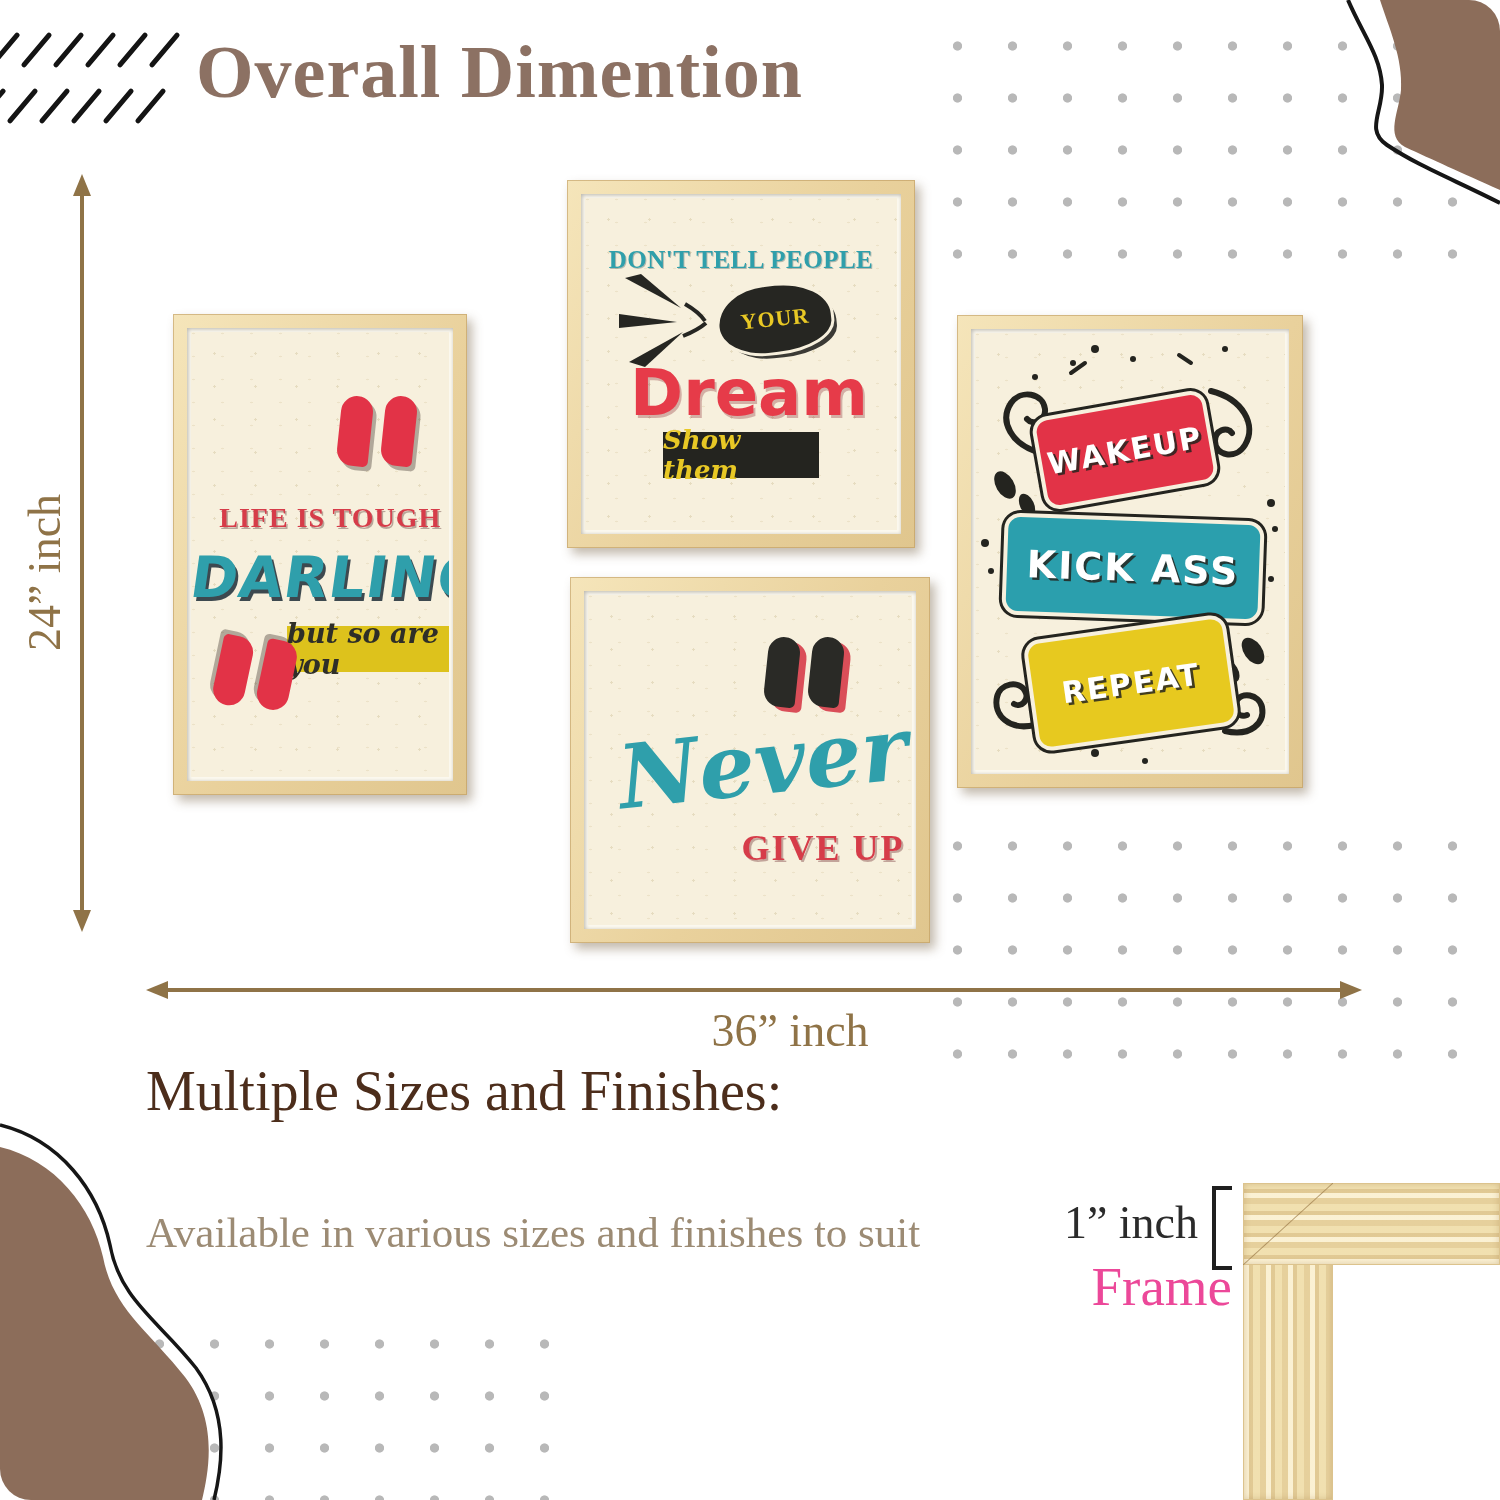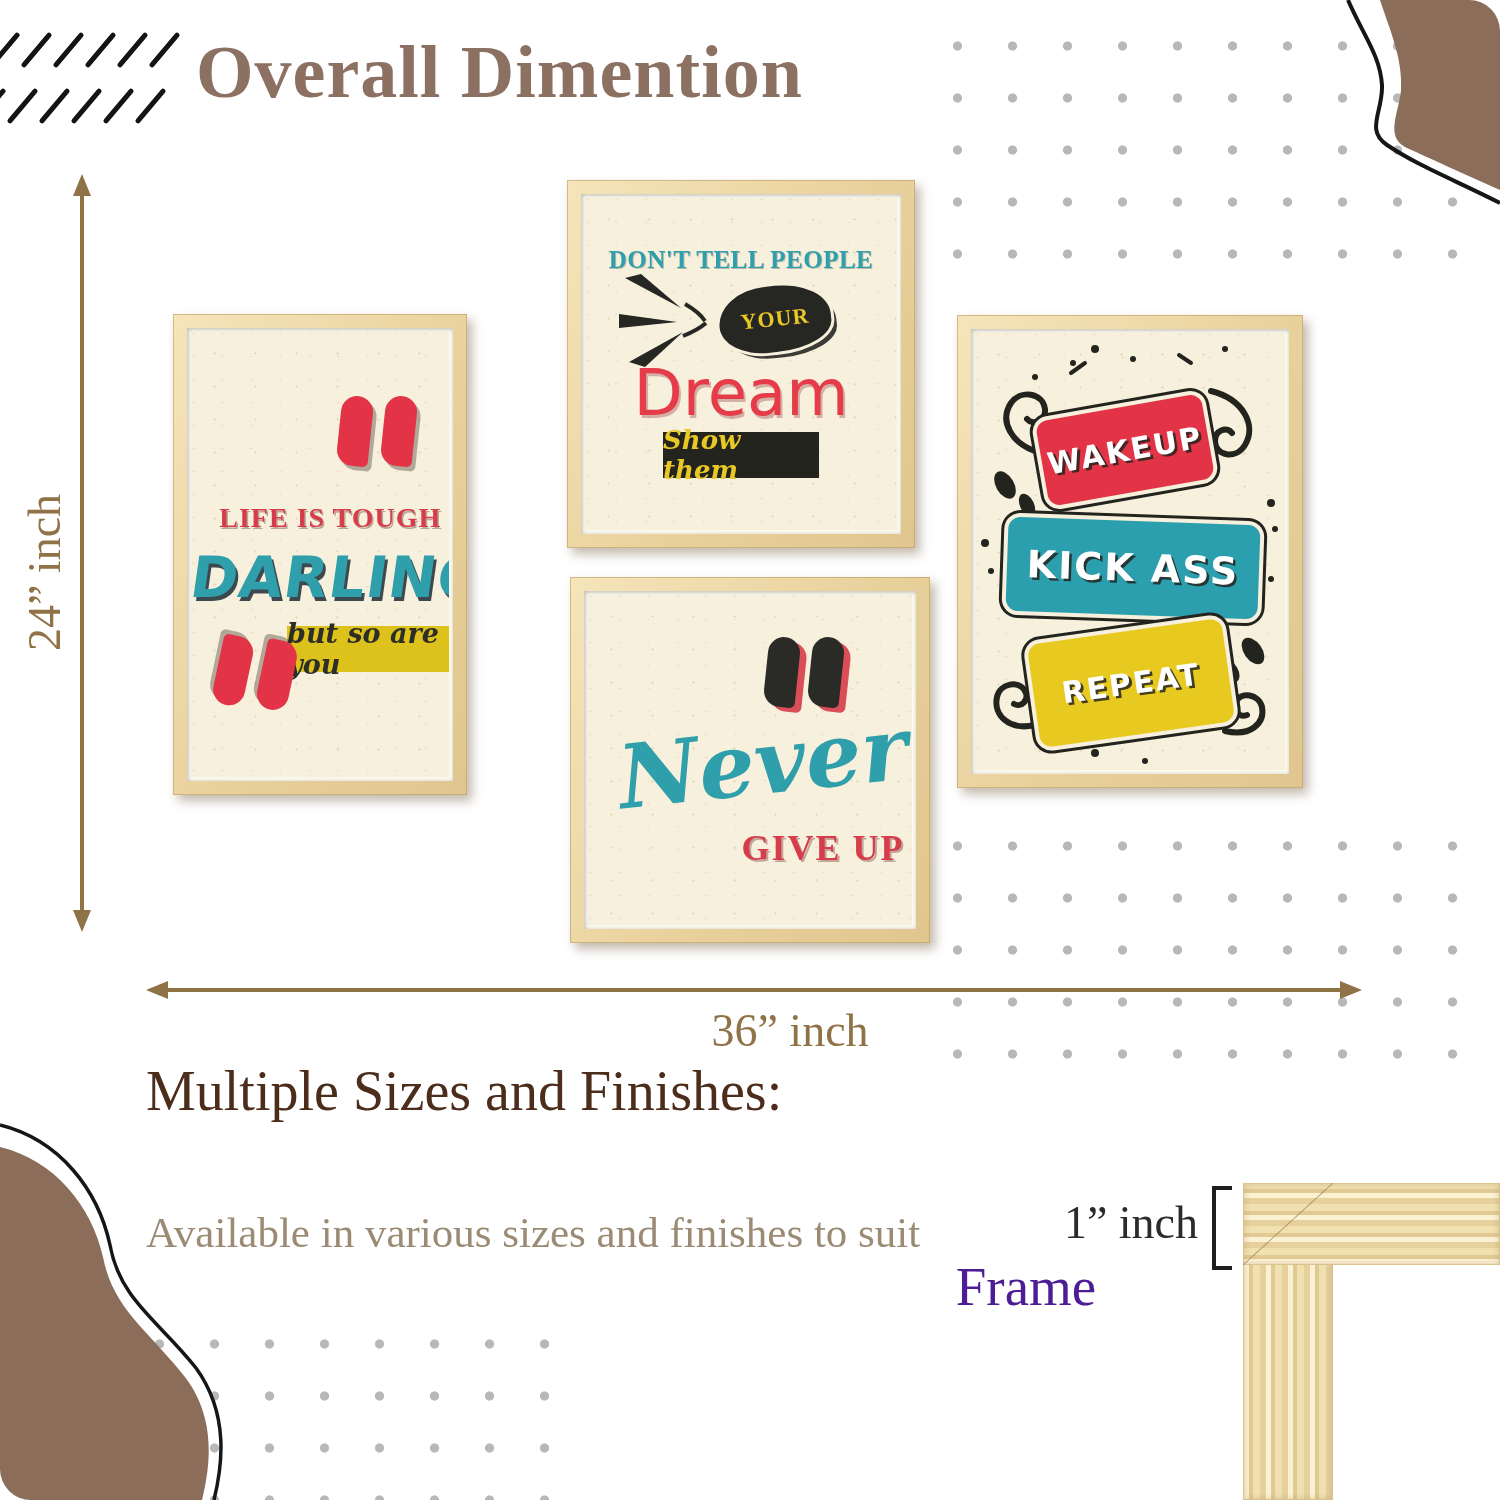--- a/index.html
+++ b/index.html
@@ -68,22 +68,22 @@
 
   
   .p2-line1{position:absolute;left:0;top:48px;width:100%;text-align:center;color:#2f9fab;
             font-weight:bold;font-size:25px;letter-spacing:.5px;
             text-shadow:1px 1px 0 rgba(25,60,66,.3);}
   .p2-bean{position:absolute;left:134px;top:88px;width:112px;height:66px;background:#262622;
            border-radius:48% 52% 55% 45% / 60% 55% 45% 50%;transform:rotate(-6deg);
            display:flex;align-items:center;justify-content:center;
            box-shadow:0 0 0 3px #f7f0dd,5px 6px 0 0 rgba(38,38,34,.9);}
   .p2-bean span{color:#e8c825;font-weight:bold;font-size:22px;letter-spacing:1px;}
-  .p2-line2{position:absolute;left:0;top:158px;width:100%;text-align:center;color:#e63b49;
-            font-family:"DejaVu Sans",sans-serif;font-weight:normal;font-size:64px;
+  .p2-line2{position:absolute;left:8px;top:158px;width:100%;text-align:center;color:#e63b49;
+            font-family:"DejaVu Sans",sans-serif;font-weight:bold;font-size:64px;
             text-shadow:2px 3px 0 rgba(130,25,35,.3);}
   .p2-banner{position:absolute;left:78px;top:234px;width:156px;height:46px;background:#24241f;
              display:flex;align-items:center;justify-content:center;color:#e8c825;
              font-family:"DejaVu Serif",serif;font-style:italic;font-weight:bold;font-size:26px;}
 
   
   .p3-line1{position:absolute;left:30px;top:116px;width:280px;text-align:center;color:#2f9fab;
             font-family:"DejaVu Serif",serif;font-style:italic;font-weight:bold;font-size:88px;
             transform:rotate(-6deg);}
   .p3-line2{position:absolute;left:150px;top:232px;width:170px;text-align:center;color:#d63c49;
@@ -100,22 +100,22 @@
   .card-yellow{left:58px;top:298px;width:196px;height:104px;background:#e7c91f;transform:rotate(-8deg);}
   .card-red span{font-size:30px;} .card-teal span{font-size:38px;} .card-yellow span{font-size:30px;}
 
   
   .info-heading{position:absolute;left:146px;top:1059px;font-size:56px;color:#4c2d1b;}
   .info-body{position:absolute;left:146px;top:1200px;font-size:43px;color:#9c8b74;line-height:1.52;}
   .thick-value{position:absolute;left:940px;top:1196px;width:258px;text-align:right;
                font-size:46px;color:#2b2b2b;}
   .bracket{position:absolute;left:1212px;top:1186px;width:16px;height:76px;
            border-left:4px solid #1f1f1f;border-top:4px solid #1f1f1f;border-bottom:4px solid #1f1f1f;}
-  .thick-label{position:absolute;left:820px;top:1258px;width:412px;text-align:center;
-               font-size:55px;color:#4c1d95;line-height:1.04;}
+  .thick-label{position:absolute;left:820px;top:1258px;width:412px;text-align:right;
+               font-size:55px;color:#ec4899;line-height:1.04;}
   .thick-label span{display:block;}
 
   
   .wood-v{position:absolute;left:1243px;top:1183px;width:90px;height:317px;
           background:#eedcaa;border:1px solid #dcc38d;box-sizing:border-box;
           background-image:repeating-linear-gradient(90deg,rgba(255,248,225,.75) 0 5px,
             rgba(214,186,130,.55) 5px 9px,rgba(243,227,180,.6) 9px 16px,rgba(222,196,142,.5) 16px 22px);
           box-shadow:inset 0 0 6px rgba(150,110,55,.3);}
   .wood-h{position:absolute;left:1243px;top:1183px;width:257px;height:82px;
           background:#eedcaa;border:1px solid #dcc38d;box-sizing:border-box;

